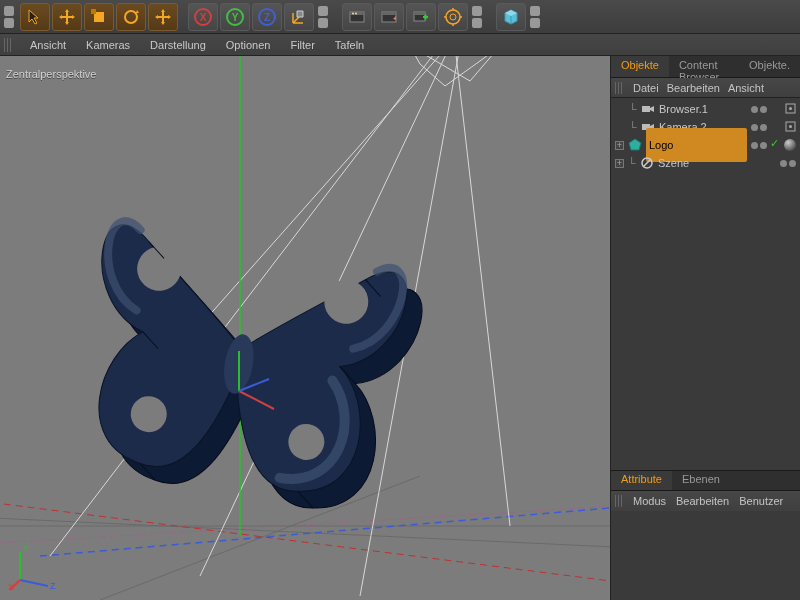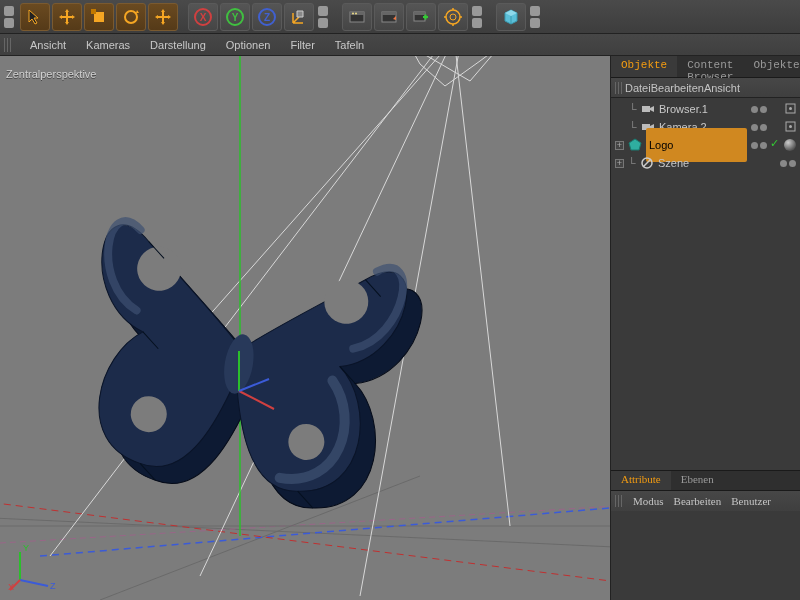--- a/index.html
+++ b/index.html
@@ -34,40 +34,40 @@
 .main{position:absolute;top:56px;left:0;right:0;bottom:0;display:flex;}
 .viewport{flex:1;position:relative;background:#7c7c7c;overflow:hidden;}
 .viewport .title{
   position:absolute;top:12px;left:6px;color:#d0d0d0;font-size:11px;
   text-shadow:0 1px 0 #444;
 }
 .viewport svg.scene{position:absolute;top:0;left:0;width:100%;height:100%;}
 .axis-widget{position:absolute;left:8px;bottom:8px;width:50px;height:50px;}
 
 .right{width:190px;background:#3a3a3a;border-left:1px solid #222;display:flex;flex-direction:column;}
-.rtabs{height:22px;display:flex;background:#2f2f2f;border-bottom:1px solid #1a1a1a;font-family:Liberation Mono, monospace;}
+.rtabs{height:22px;display:flex;background:#2f2f2f;border-bottom:1px solid #1a1a1a;}
 .rtab{padding:3px 10px;color:#999;cursor:pointer;font-size:11px;}
 .rtab.active{background:#3a3a3a;color:#f39c12;}
-.rsub{height:20px;background:linear-gradient(#474747,#3f3f3f);display:flex;align-items:center;padding:0 4px;font-size:11px;border-bottom:1px solid #222;}
+.rsub{height:20px;background:linear-gradient(#474747,#3f3f3f);display:flex;align-items:center;padding:0 4px;gap:8px;font-size:11px;border-bottom:1px solid #222;}
 .rsub .grip{width:8px;height:12px;background:repeating-linear-gradient(90deg,#666,#666 1px,transparent 1px,transparent 3px);margin-right:2px;}
 .rsub span{cursor:pointer;color:#c4c4c4;}
 .tree{flex:1;background:#3a3a3a;padding:2px 0;overflow:auto;}
 .tree-row{height:18px;display:flex;align-items:center;padding:0 4px;gap:4px;cursor:pointer;}
 .tree-row.sel .label{background:#d08820;color:#000;padding:11px 3px;border-radius:2px;}
 .tree-exp{width:10px;text-align:center;color:#aaa;font-size:9px;}
 .tree-icon{width:14px;height:14px;display:flex;align-items:center;justify-content:center;}
 .tree-row .label{color:#c8c8c8;flex:1;font-size:11px;}
 .tree-vis{display:flex;gap:2px;}
 .vdot{width:7px;height:7px;border-radius:50%;background:#888;}
 .tree-extras{display:flex;gap:3px;align-items:center;}
 .chk{width:10px;height:10px;position:relative;}
 .chk::after{content:"✓";color:#3c3;font-size:11px;position:absolute;top:-3px;left:-1px;}
 .mat-ball{width:12px;height:12px;border-radius:50%;background:radial-gradient(circle at 35% 30%,#ccc,#555 70%,#222);}
 
-.attr{height:130px;border-top:1px solid #1a1a1a;display:flex;flex-direction:column;font-family:Liberation Serif, serif;}
+.attr{height:130px;border-top:1px solid #1a1a1a;display:flex;flex-direction:column;}
 .attr .atabs{height:20px;display:flex;background:#2f2f2f;border-bottom:1px solid #1a1a1a;}
 .attr .atab{padding:2px 10px;color:#999;cursor:pointer;font-size:11px;}
 .attr .atab.active{background:#3a3a3a;color:#f39c12;}
 .attr .asub{height:20px;background:linear-gradient(#474747,#3f3f3f);display:flex;align-items:center;padding:0 4px;gap:10px;font-size:11px;}
 .attr .asub .grip{width:8px;height:12px;background:repeating-linear-gradient(90deg,#666,#666 1px,transparent 1px,transparent 3px);}
 .attr .asub span{cursor:pointer;color:#c4c4c4;}
 .attr-body{flex:1;background:#3a3a3a;}
 </style>
 </head>
 <body>

